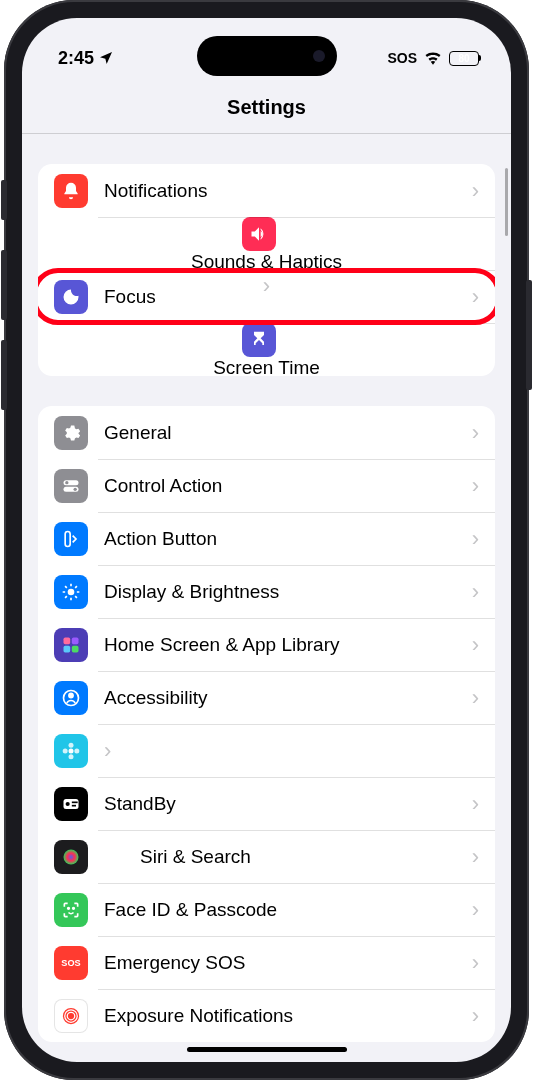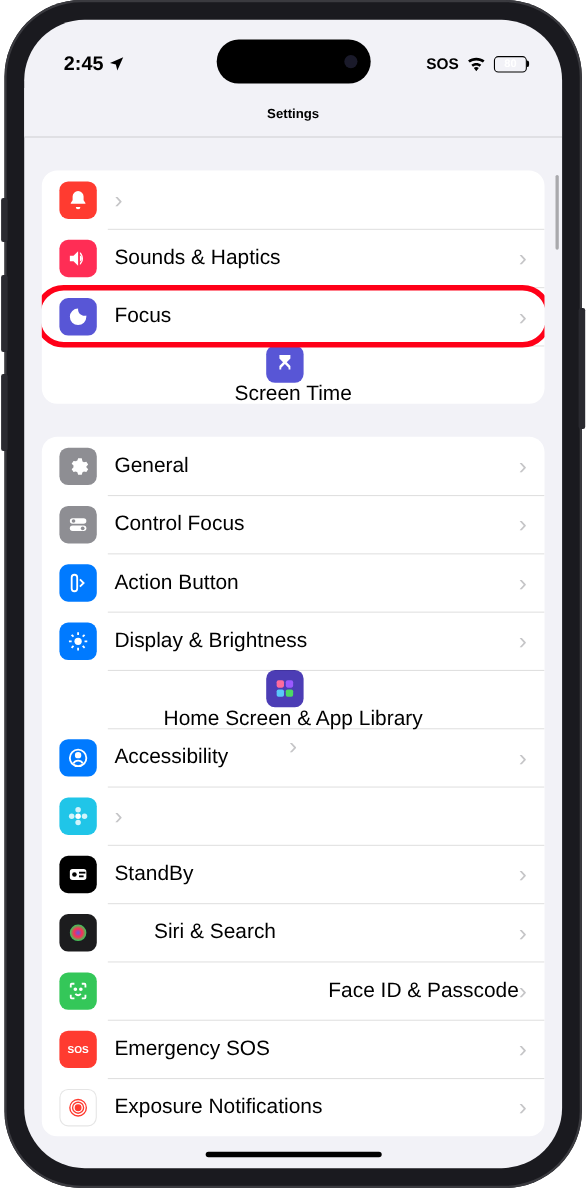--- a/index.html
+++ b/index.html
@@ -97,21 +97,21 @@
     }
     .battery-tip {
       width: 2px; height: 6px;
       background: #000;
       border-radius: 0 2px 2px 0;
     }
     .nav-title {
       background: #f2f2f7;
       text-align: center;
       font-weight: 700;
-      font-size: 12px;
+      font-size: 20px;
       padding: 16px 0 14px 0;
       border-bottom: 0.5px solid rgba(0,0,0,0.15);
     }
     .content {
       height: calc(100% - 120px);
       overflow: hidden;
       position: relative;
     }
     .scroll-indicator {
       position: absolute;
@@ -226,23 +226,24 @@
     <div class="content">
       <div class="scroll-indicator"></div>
       <div id="groups-container">
           <div class="group">
             <div class="row" style="position: relative;">
               <div class="icon" style="background: rgb(255, 59, 48);">
                 <svg viewBox="0 0 24 24" fill="#fff">
                   <path d="M12 2a6 6 0 0 0-6 6v4l-2 3v1h16v-1l-2-3V8a6 6 0 0 0-6-6zm0 20a2.5 2.5 0 0 0 2.5-2.5h-5A2.5 2.5 0 0 0 12 22z"></path>
                 </svg>
               </div>
-              <div class="chevron">›</div>
-            </div>
-            <div class="row" style="position: relative;">
+              <div class="label">Notifications</div>
+              <div class="chevron">›</div>
+            </div>
+            <div class="row" style="position: relative; flex-direction: column;">
               <div class="icon" style="background: rgb(255, 45, 85);">
                 <svg viewBox="0 0 24 24" fill="#fff">
                   <path d="M3 9v6h4l5 5V4L7 9H3zm13 3a4 4 0 0 0-2-3.5v7A4 4 0 0 0 16 12zm-2-7v2a7 7 0 0 1 0 10v2a9 9 0 0 0 0-14z"></path>
                 </svg>
               </div>
               <div class="label">Sounds &amp; Haptics</div>
               <div class="chevron">›</div>
             </div>
             <div class="row" style="position: relative;">
               <div class="icon" style="background: rgb(88, 86, 214);">
@@ -276,21 +277,21 @@
             </div>
             <div class="row" style="position: relative;">
               <div class="icon" style="background: rgb(142, 142, 147);">
                 <svg viewBox="0 0 24 24" fill="#fff">
                   <rect x="3" y="5" width="18" height="6" rx="3"></rect>
                   <rect x="3" y="13" width="18" height="6" rx="3"></rect>
                   <circle cx="7" cy="8" r="2" fill="#8e8e93"></circle>
                   <circle cx="17" cy="16" r="2" fill="#8e8e93"></circle>
                 </svg>
               </div>
-              <div class="label">Control Focus</div>
+              <div class="label">Control Action</div>
               <div class="chevron">›</div>
             </div>
             <div class="row" style="position: relative;">
               <div class="icon" style="background: rgb(0, 122, 255);">
                 <svg viewBox="0 0 24 24" fill="none" stroke="#fff" stroke-width="2">
                   <rect x="5" y="3" width="6" height="18" rx="3"></rect>
                   <path d="M14 8l4 4-4 4"></path>
                 </svg>
               </div>
               <div class="label">Action Button</div>
@@ -299,21 +300,21 @@
             <div class="row" style="position: relative;">
               <div class="icon" style="background: rgb(0, 122, 255);">
                 <svg viewBox="0 0 24 24" fill="#fff">
                   <circle cx="12" cy="12" r="4"></circle>
                   <path d="M12 2v3M12 19v3M2 12h3M19 12h3M4.9 4.9l2.1 2.1M17 17l2.1 2.1M4.9 19.1L7 17M17 7l2.1-2.1" stroke="#fff" stroke-width="2"></path>
                 </svg>
               </div>
               <div class="label">Display &amp; Brightness</div>
               <div class="chevron">›</div>
             </div>
-            <div class="row" style="position: relative; flex-direction: column;">
+            <div class="row" style="position: relative;">
               <div class="icon" style="background: rgb(76, 61, 181);">
                 <svg viewBox="0 0 24 24">
                   <rect x="3" y="3" width="8" height="8" rx="2" fill="#ff6b9d"></rect>
                   <rect x="13" y="3" width="8" height="8" rx="2" fill="#9b59ff"></rect>
                   <rect x="3" y="13" width="8" height="8" rx="2" fill="#5ac8fa"></rect>
                   <rect x="13" y="13" width="8" height="8" rx="2" fill="#4cd964"></rect>
                 </svg>
               </div>
               <div class="label">Home Screen &amp; App Library</div>
               <div class="chevron">›</div>
@@ -362,21 +363,21 @@
                       <stop offset="50%" stop-color="#ff2d55"></stop>
                       <stop offset="100%" stop-color="#30d158"></stop>
                     </radialGradient>
                   </defs>
                   <circle cx="12" cy="12" r="9" fill="url(#sg)"></circle>
                 </svg>
               </div>
               <div class="label">Siri &amp; Search</div>
               <div class="chevron">›</div>
             </div>
-            <div class="row" style="position: relative; text-align: right;">
+            <div class="row" style="position: relative;">
               <div class="icon" style="background: rgb(52, 199, 89);">
                 <svg viewBox="0 0 24 24" fill="none" stroke="#fff" stroke-width="2">
                   <path d="M4 8V5a1 1 0 0 1 1-1h3M20 8V5a1 1 0 0 0-1-1h-3M4 16v3a1 1 0 0 0 1 1h3M20 16v3a1 1 0 0 1-1 1h-3"></path>
                   <circle cx="9" cy="10" r="1" fill="#fff"></circle>
                   <circle cx="15" cy="10" r="1" fill="#fff"></circle>
                   <path d="M9 15c1 1 2 1.5 3 1.5s2-.5 3-1.5"></path>
                 </svg>
               </div>
               <div class="label">Face ID &amp; Passcode</div>
               <div class="chevron">›</div>

